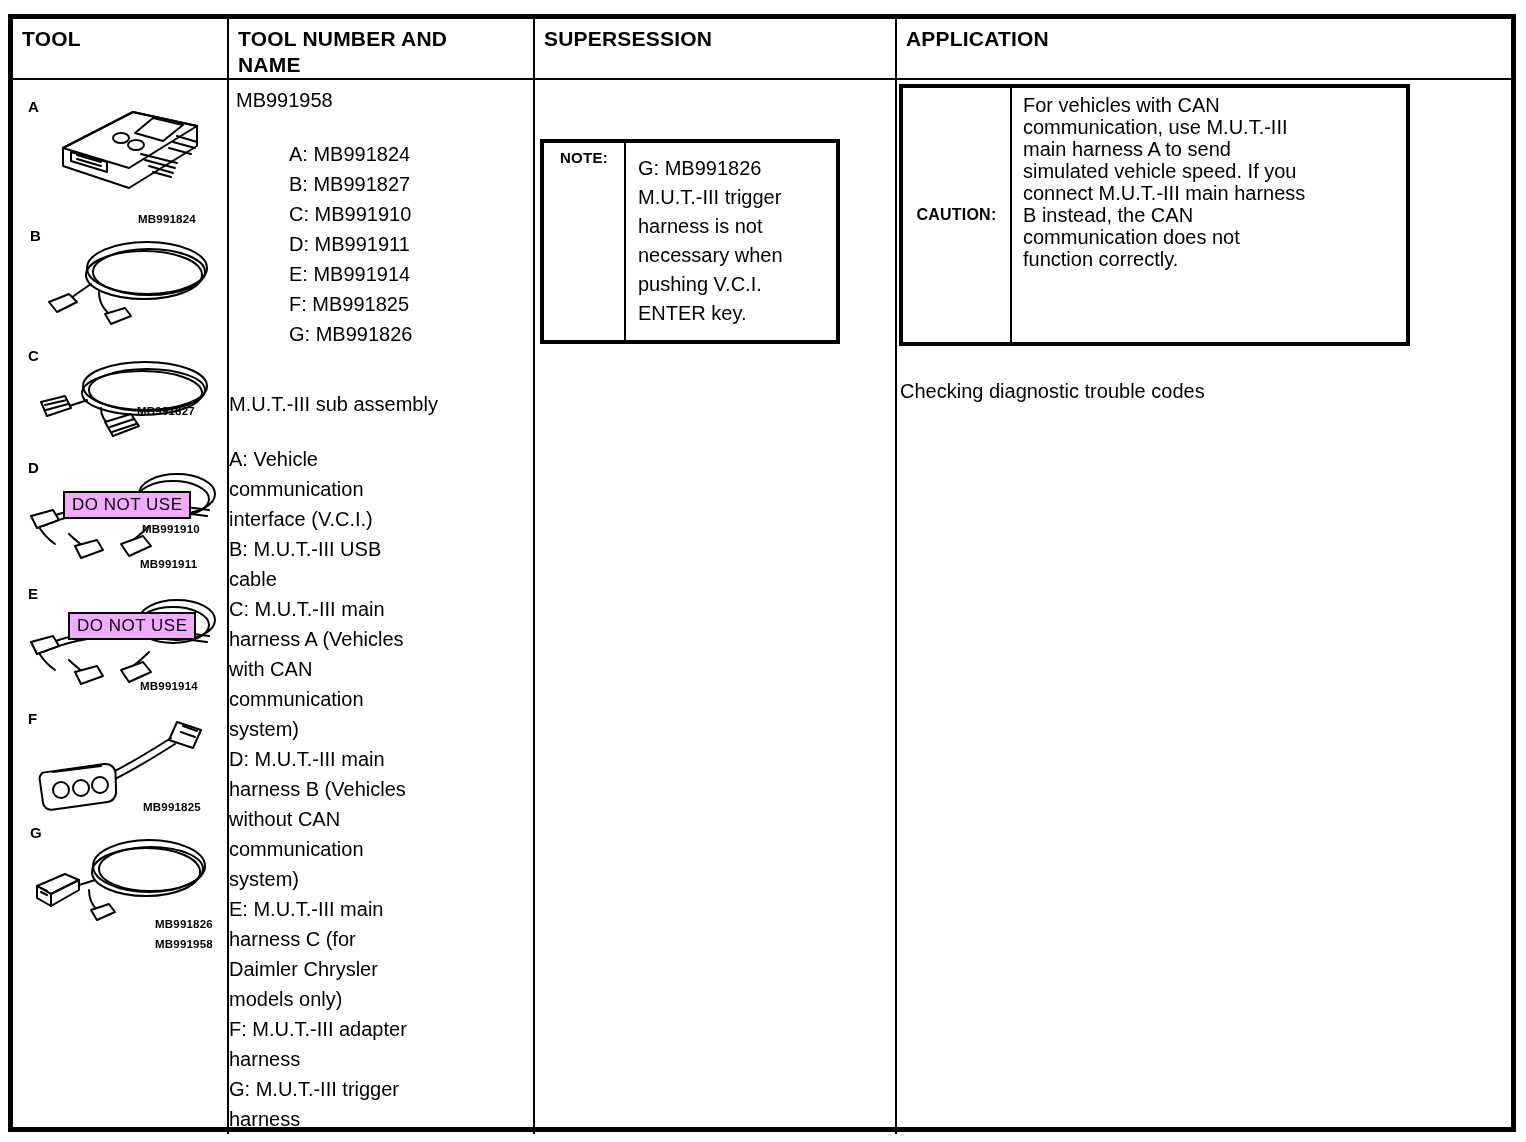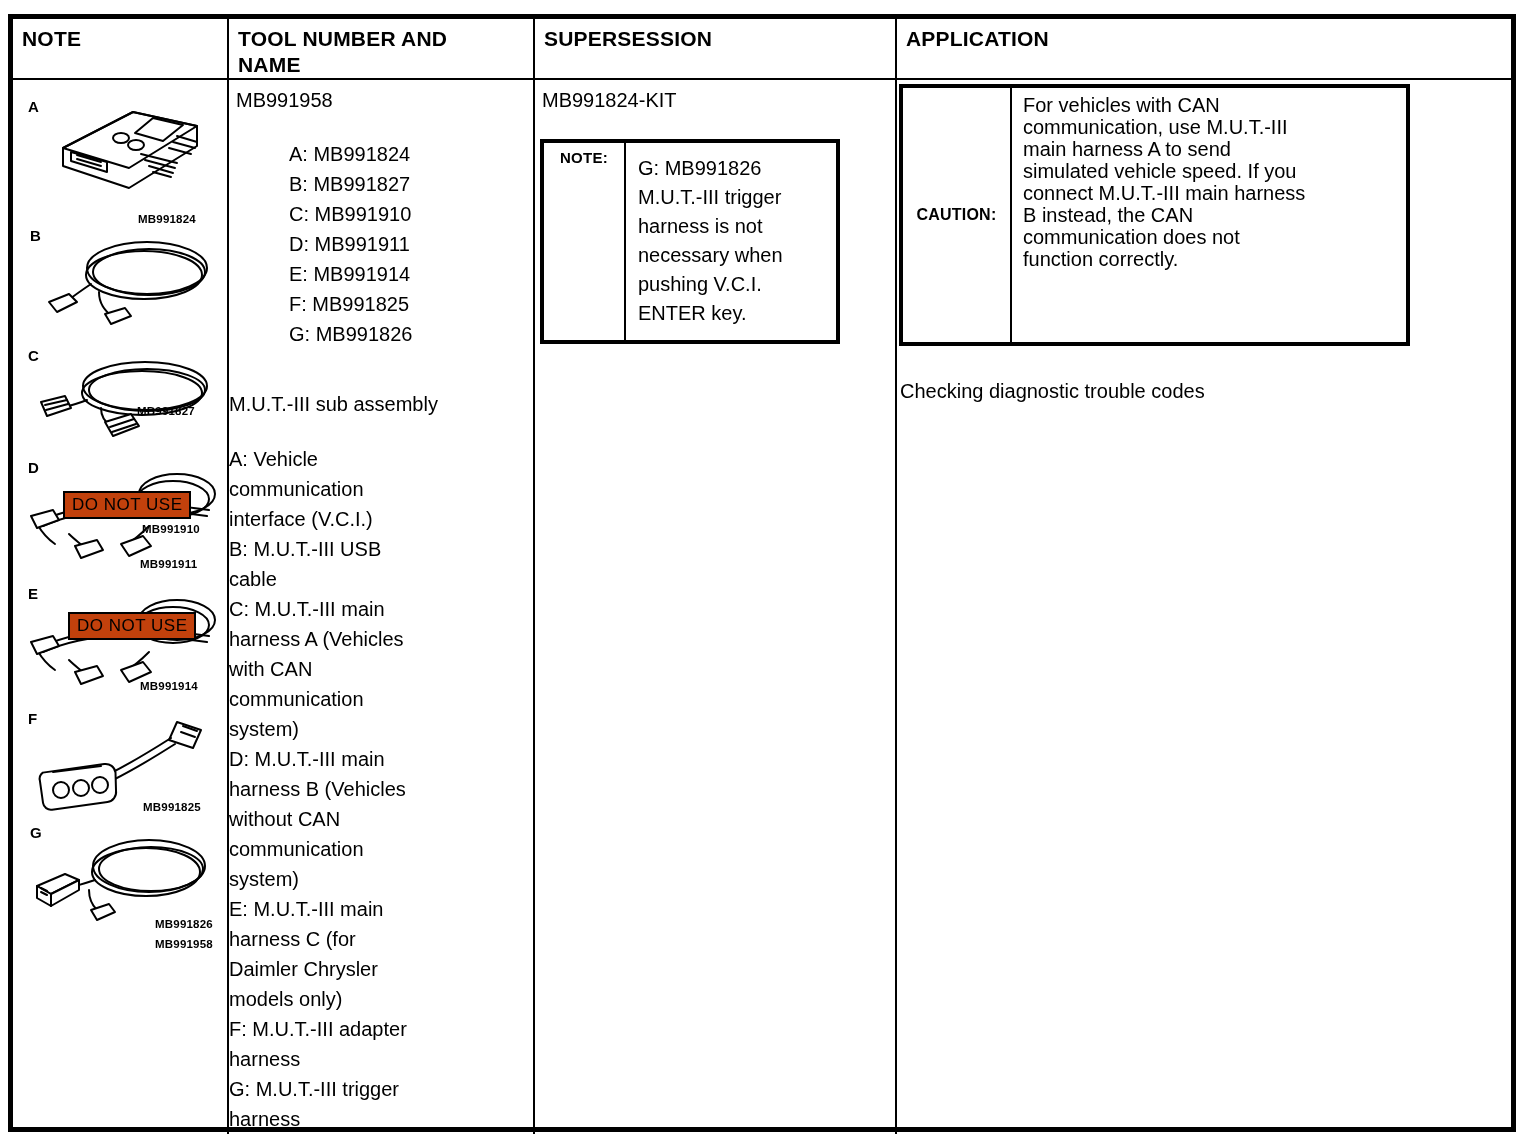--- a/index.html
+++ b/index.html
@@ -34,34 +34,34 @@
   .caution-box { position:absolute; left:2px; top:4px; width:511px; height:262px; border:4px solid #000; display:flex; background:#fff; }
   .caution-label-cell { width:109px; border-right:2px solid #000; display:flex; align-items:center; justify-content:center; }
   .caution-label { font-size:16px; font-weight:bold; letter-spacing:0.2px; }
   .caution-text { flex:1; padding:6px 4px 0 11px; font-size:20px; line-height:22px; white-space:pre-line; }
   .application-text { position:absolute; left:3px; top:296px; font-size:20px; }
 
   
   .fig { position:absolute; left:0; width:216px; }
   .fig-letter { position:absolute; font-size:15px; font-weight:bold; }
   .part-label { position:absolute; font-size:11.5px; font-weight:bold; letter-spacing:0.2px; }
-  .dnu { position:absolute; border:2px solid #000; background:#c2410c; padding:0 7px; font-size:17px; line-height:24px; letter-spacing:0.5px; white-space:nowrap; }
+  .dnu { position:absolute; border:2px solid #000; background:#f0abfc; padding:0 7px; font-size:17px; line-height:24px; letter-spacing:0.5px; white-space:nowrap; }
   .art { position:absolute; }
   .art path, .art ellipse, .art rect, .art circle, .art line { fill:none; stroke:#000; stroke-width:2; stroke-linejoin:round; stroke-linecap:round; }
   .art .fw { fill:#fff; }
 </style>
 </head>
 <body>
 
 <div class="page">
   <div class="tool-table">
 
     <div class="header-row">
       <div class="hcell c1">
-          <span class="wrapbox">NOTE</span>
+          <span class="wrapbox">TOOL</span>
         </div>
       <div class="hcell c2">
           <span class="wrapbox">TOOL NUMBER AND NAME</span>
         </div>
       <div class="hcell c3">
           <span class="wrapbox">SUPERSESSION</span>
         </div>
       <div class="hcell c4">
           <span class="wrapbox">APPLICATION</span>
         </div>
@@ -219,21 +219,20 @@
 harness C (for
 Daimler Chrysler
 models only)
 F: M.U.T.-III adapter
 harness
 G: M.U.T.-III trigger
 harness</div>
       </div>
 
       <div class="bcell c3">
-        <div class="supersession-value">MB991824-KIT</div>
         <div class="note-box">
           <div class="note-label-cell">
             <span class="note-label">NOTE:</span>
           </div>
           <div class="note-text">G: MB991826
 M.U.T.-III trigger
 harness is not
 necessary when
 pushing V.C.I.
 ENTER key.</div>

